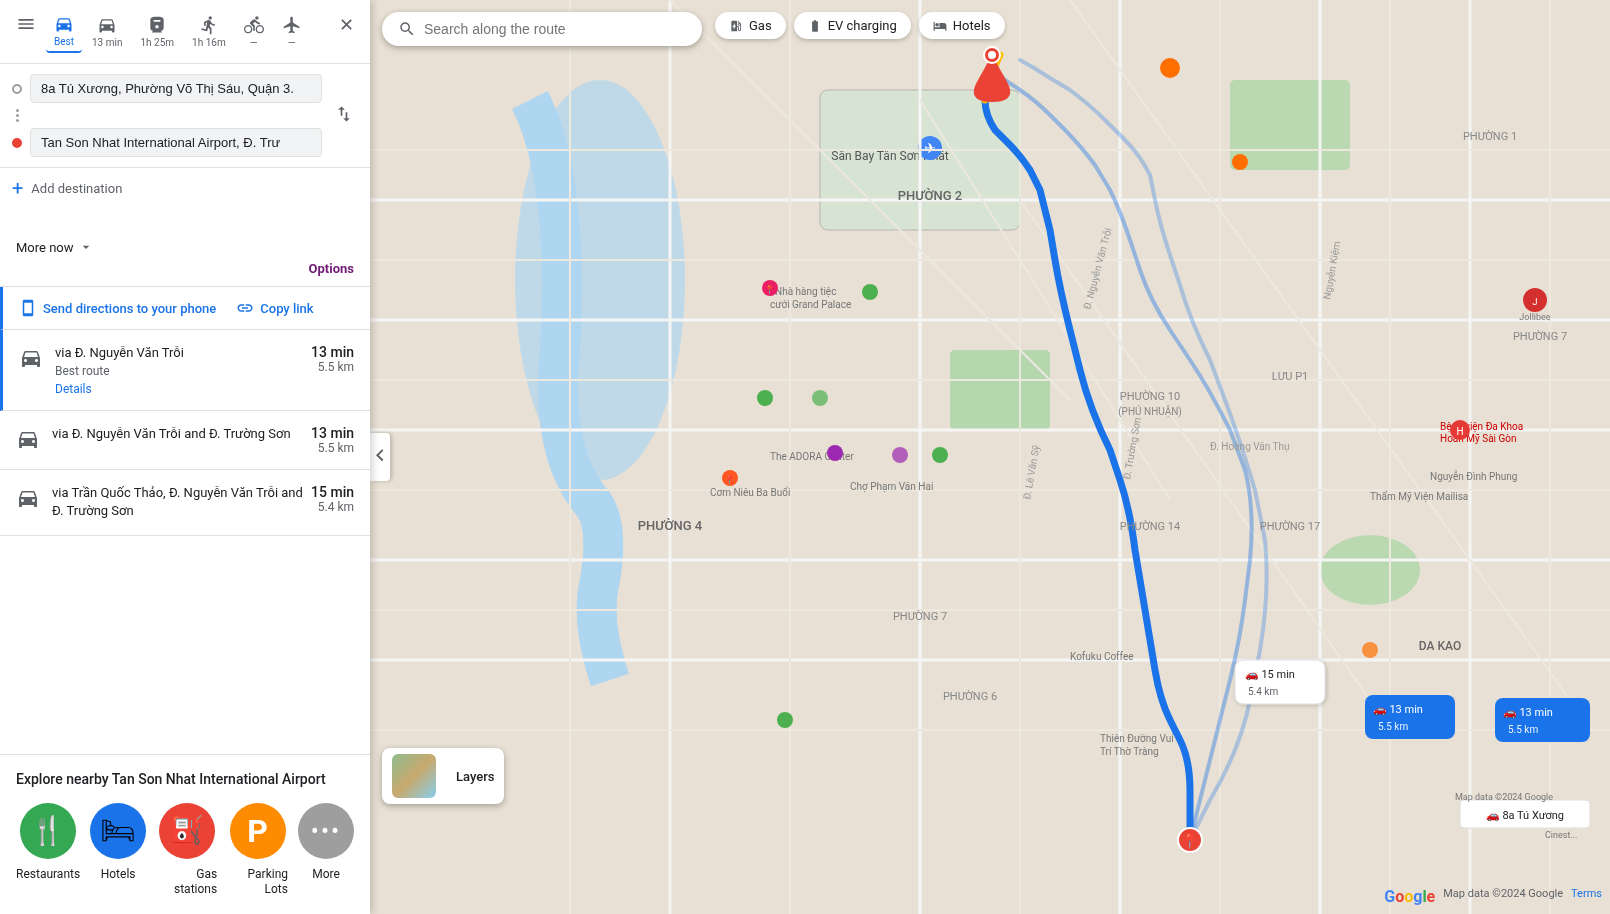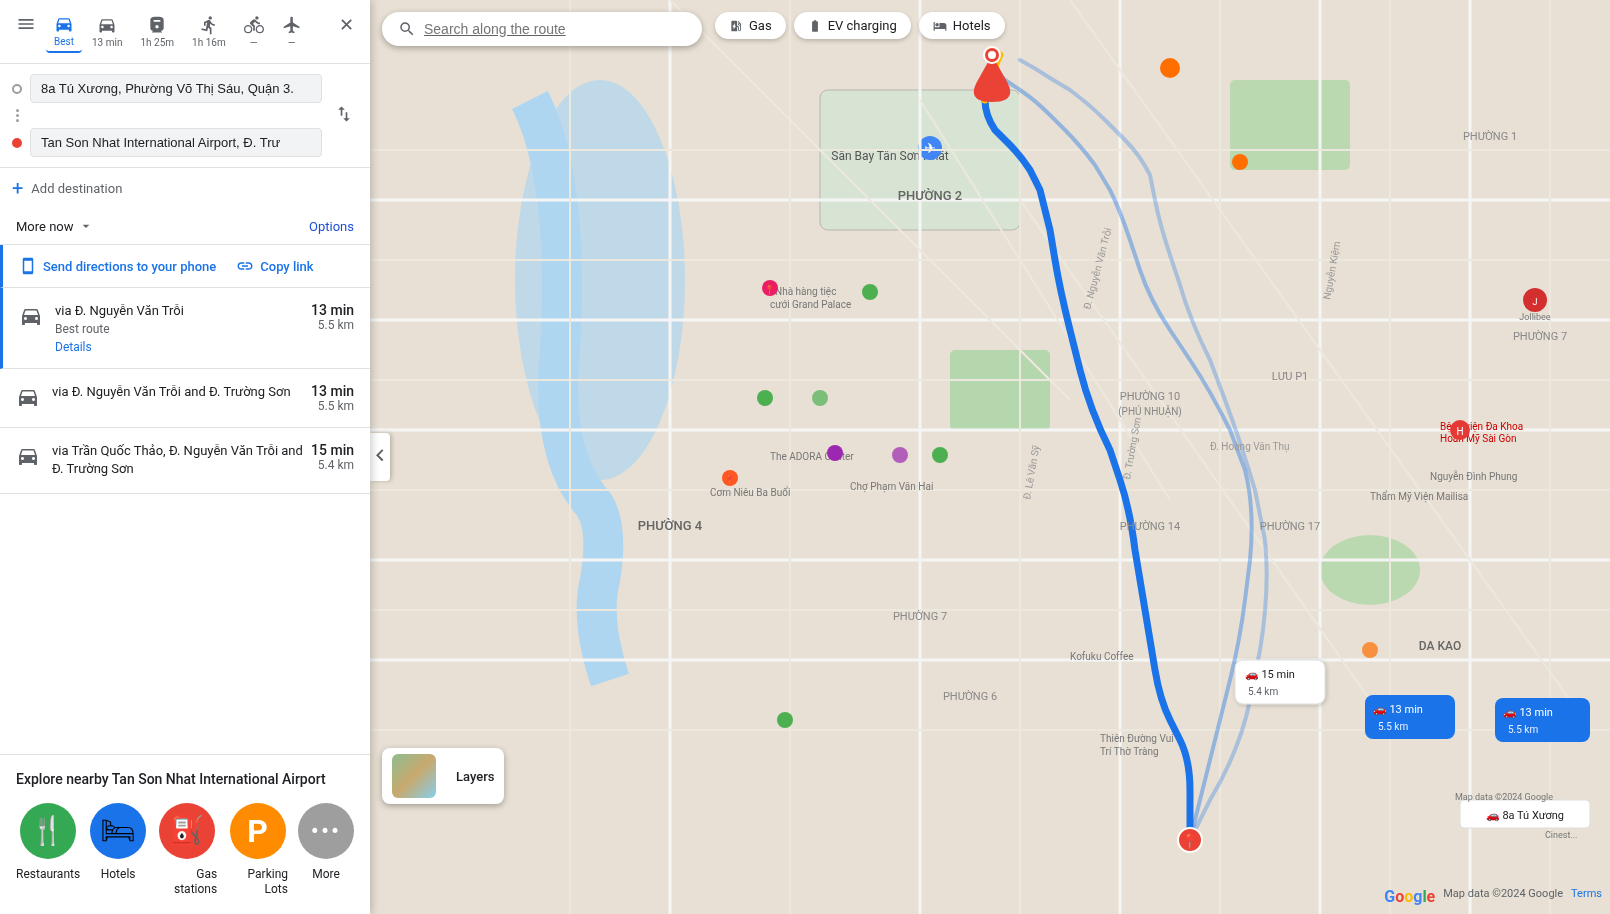--- a/index.html
+++ b/index.html
@@ -134,23 +134,24 @@
     .leave-now-btn {
       display: flex;
       align-items: center;
       gap: 4px;
       font-size: 13px;
       color: #202124;
       cursor: pointer;
     }
     .options-btn {
       font-size: 13px;
-      color: #1d4ed8;
-      cursor: pointer;
-      font-weight: 400;
+      color: #701a75;
+      cursor: pointer;
+      font-weight: 700;
+      margin-top: 43px;
     }
 
     
     .send-directions-bar {
       display: flex;
       align-items: center;
       padding: 12px 16px;
       gap: 20px;
       border-bottom: 1px solid #e0e0e0;
       border-left: 3px solid #1a73e8;
@@ -284,21 +285,20 @@
       box-shadow: 0 2px 6px rgba(0,0,0,0.3);
       gap: 8px;
       width: 320px;
     }
     .map-search-bar input {
       border: none;
       outline: none;
       font-size: 14px;
       flex: 1;
       color: #5f6368;
-      text-decoration: underline;
     }
 
     
     .filter-chips {
       position: absolute;
       top: 12px;
       left: 345px;
       display: flex;
       gap: 8px;
     }

